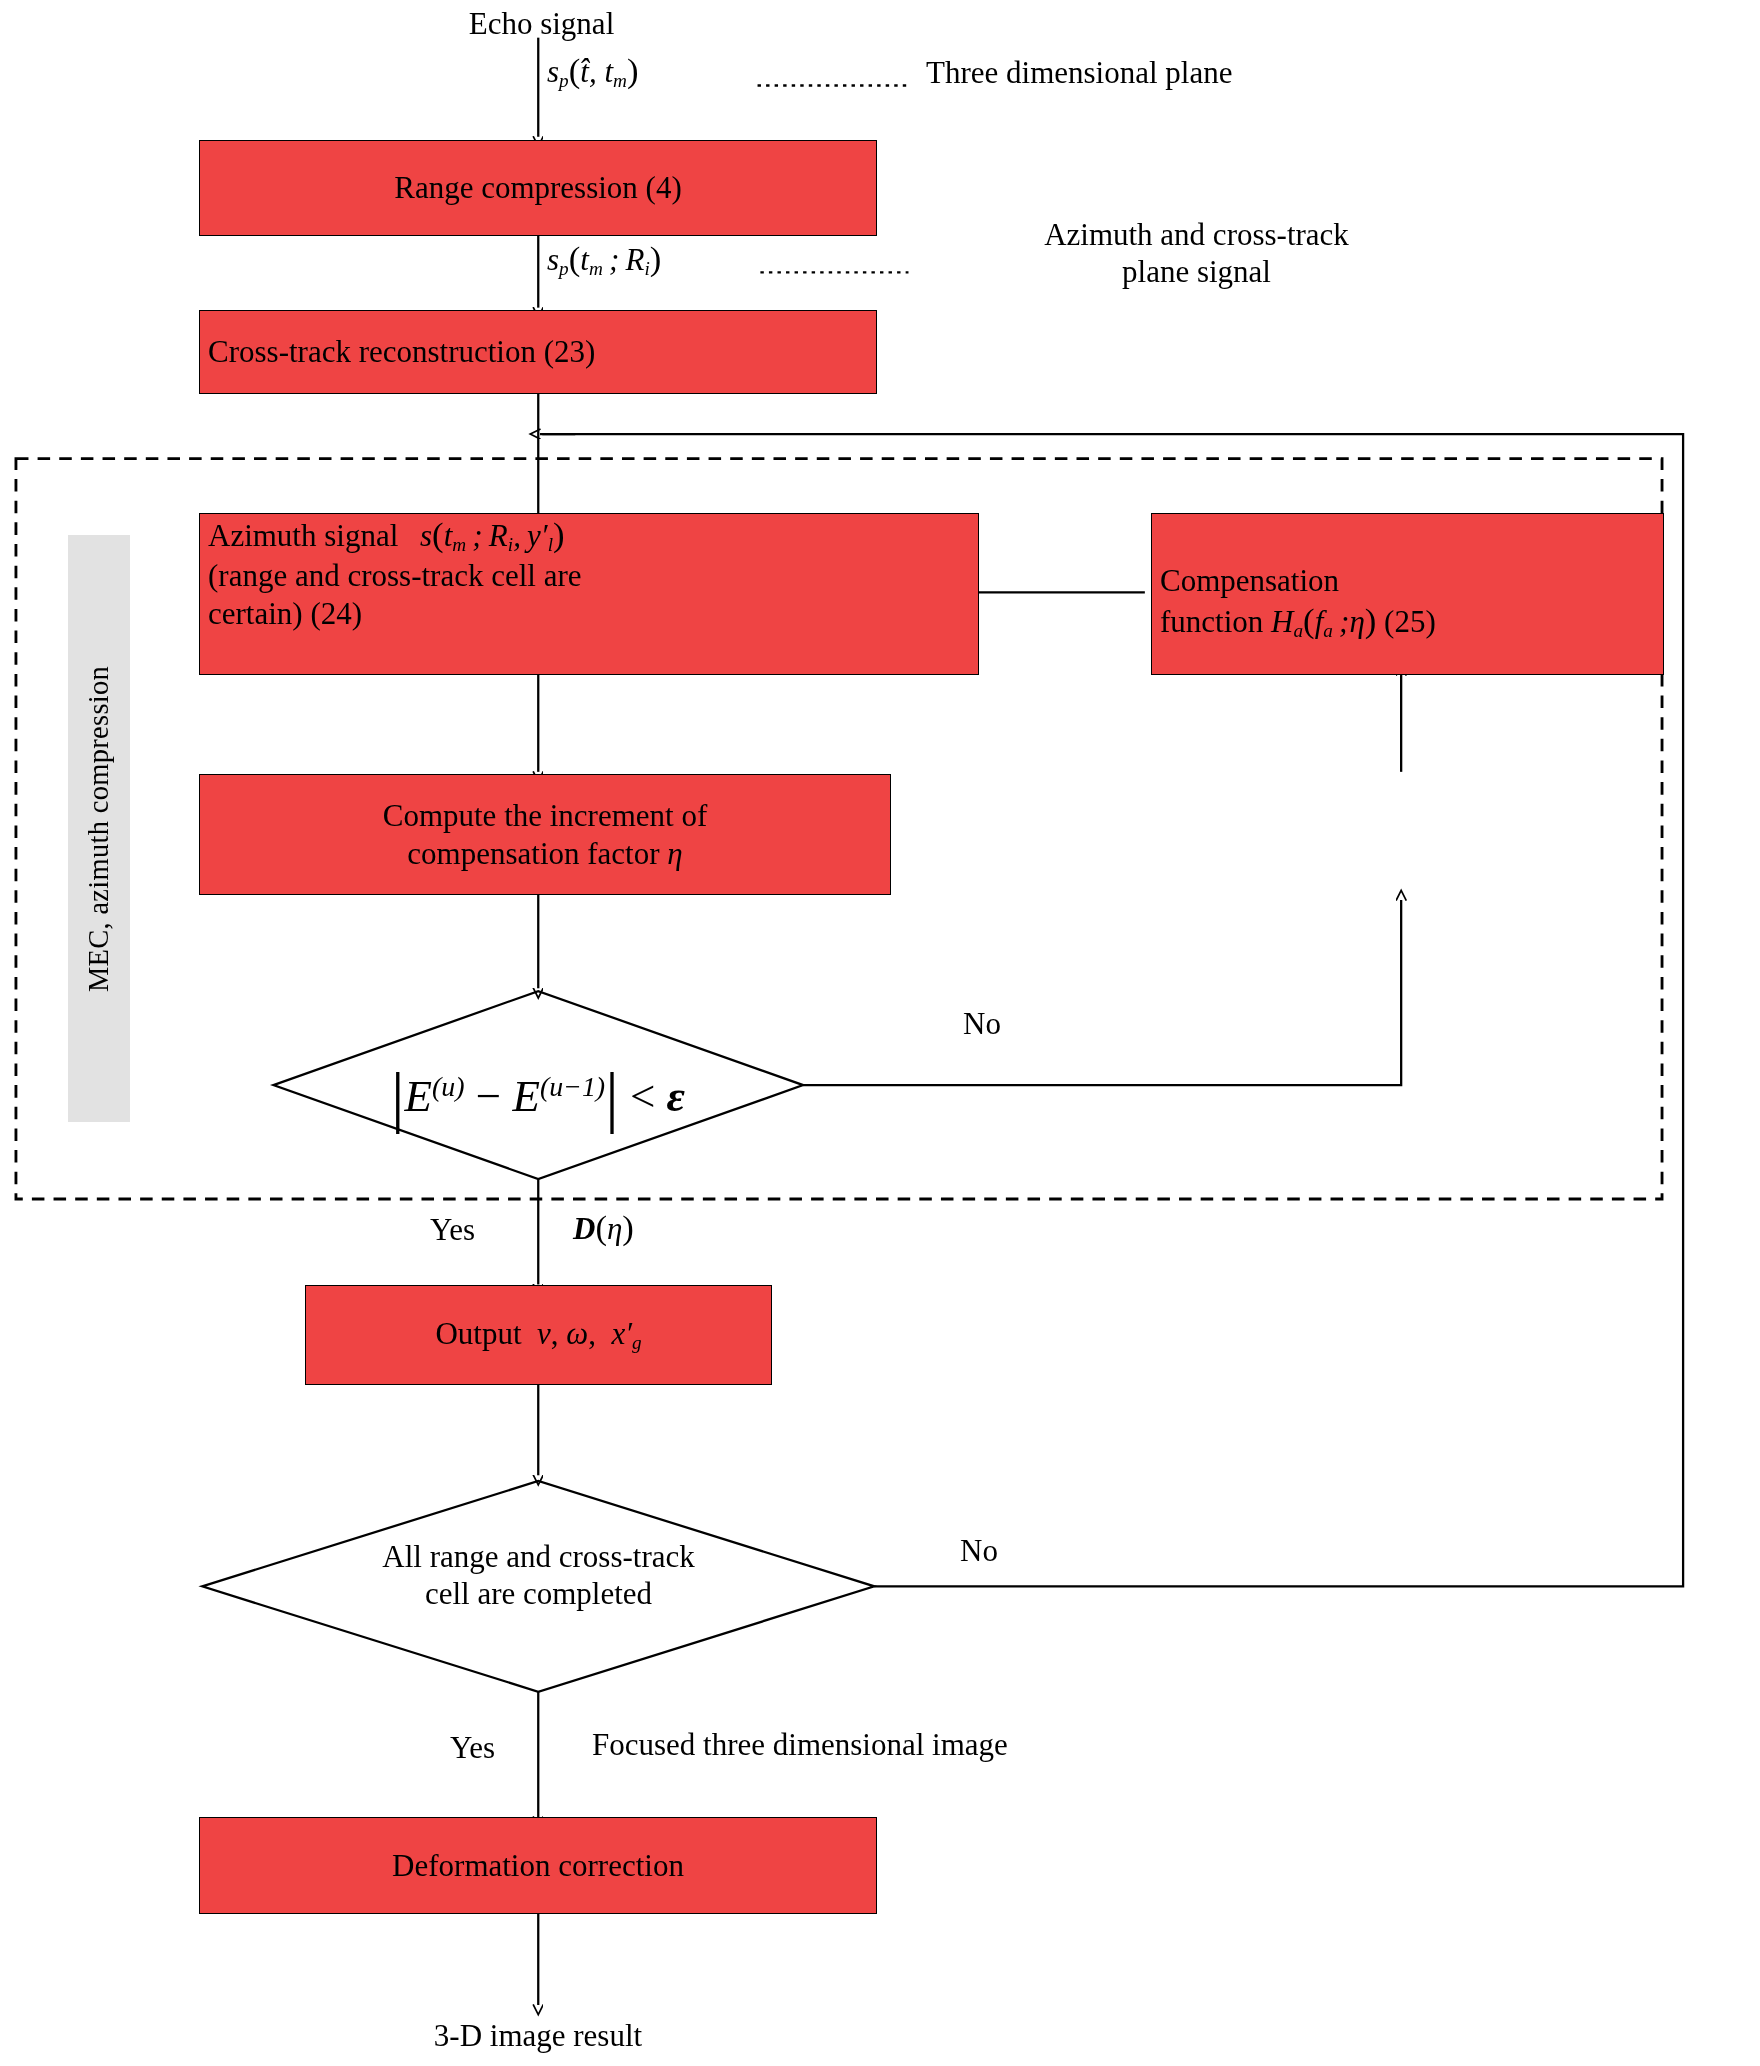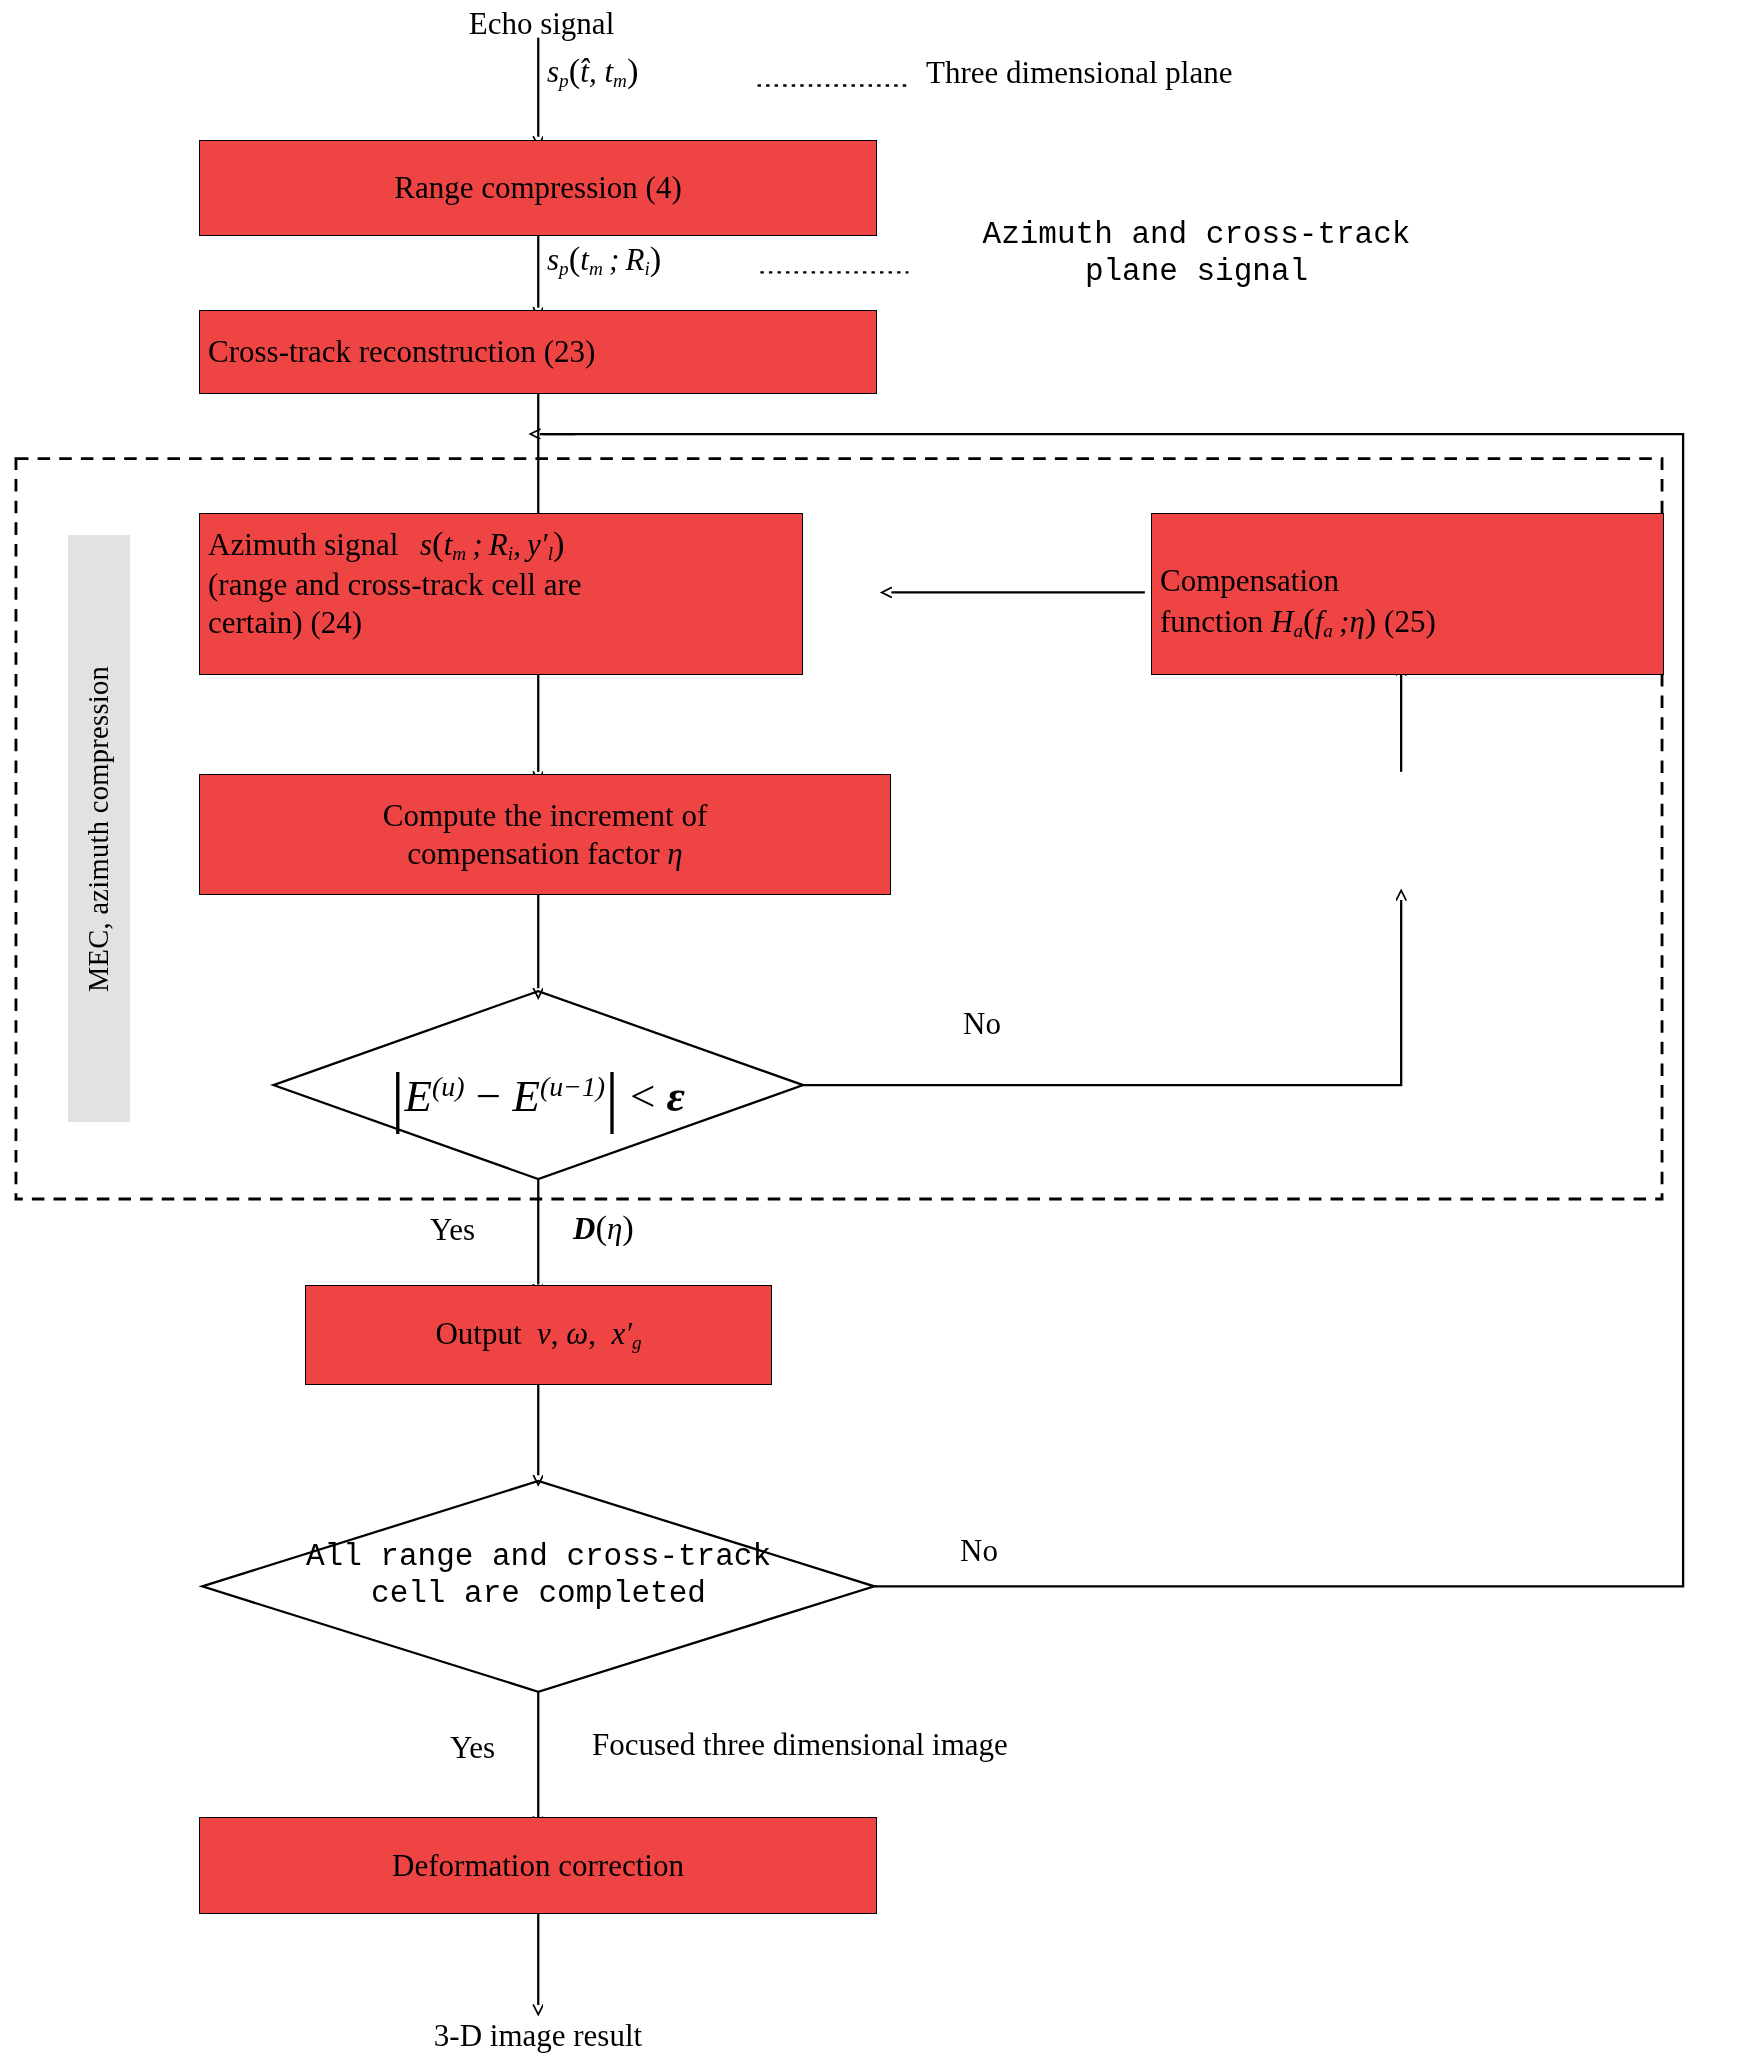--- a/index.html
+++ b/index.html
@@ -27,21 +27,21 @@
     padding:3.4px 8px;
   }
   .node.left{justify-content:flex-start;text-align:left;}
   .lbl{
     position:absolute;
     font-size:31px;
     line-height:1.2;
     white-space:nowrap;
     text-align:center;
   }
-  .lbl.wrap{white-space:normal;font-family:Liberation Mono, monospace;}
+  .lbl.wrap{white-space:normal;}
   .mec-band{
     position:absolute;
     background:#e2e2e2;
     display:flex;
     align-items:center;
     justify-content:center;
   }
   .mec-text{
     transform:rotate(-90deg);
     transform-origin:center center;
@@ -149,21 +149,21 @@
   <div class="lbl" style="left:367px;top:2017px;width:342px;">3-D image result</div>
 
   <div class="node" style="left:199px;top:140px;width:678px;height:96px;">
     <span>Range compression (4)</span>
   </div>
 
   <div class="node left" style="left:199px;top:310px;width:678px;height:84px;">
     <span>Cross-track reconstruction (23)</span>
   </div>
 
-  <div class="node left" style="left:199px;top:513px;width:604px;height:162px;align-items:flex-start;padding-top:9px;">
+  <div class="node left" style="left:199px;top:513px;width:780px;height:162px;align-items:flex-start;padding-top:0;">
     <div style="width:100%;">
       <span>Azimuth signal</span><span class="mgap"></span><span class="mgap"></span><span><span class="mi">s</span><span class="paren">(</span><span class="mi">t</span><sub>m</sub><span class="mi"> ; R</span><sub>i</sub><span class="mi">, y′</span><sub>l</sub><span class="paren">)</span></span><br>
       <span>(range and cross-track cell are</span><br>
       <span>certain) (24)</span>
     </div>
   </div>
 
   <div class="node left" style="left:1151px;top:513px;width:513px;height:162px;align-items:center;padding-top:20.5px;">
     <div style="width:100%;">
       <span>Compensation</span><br>

